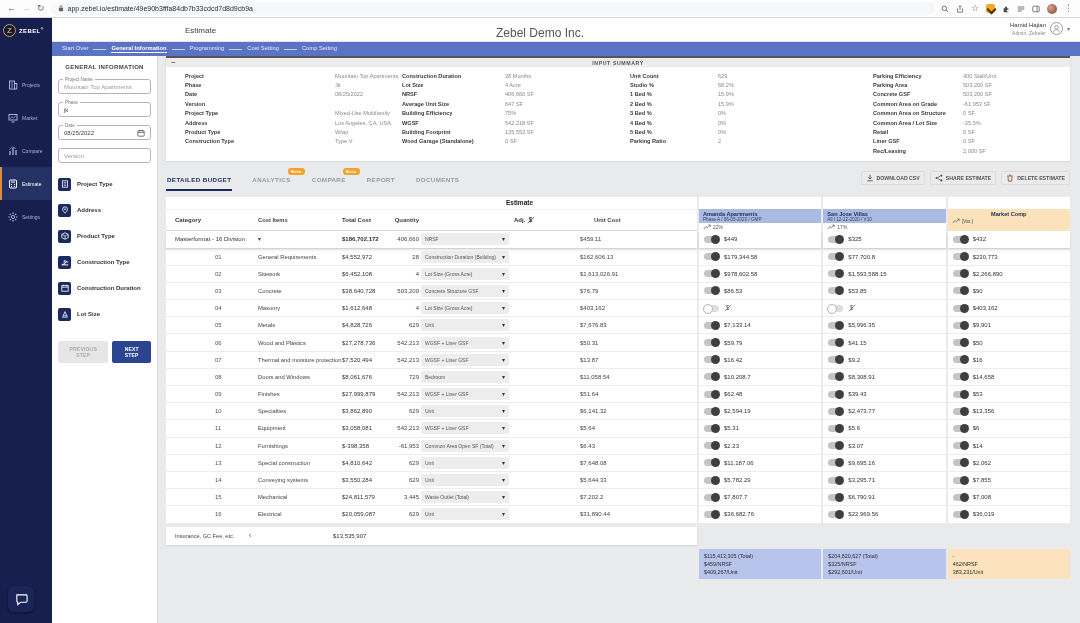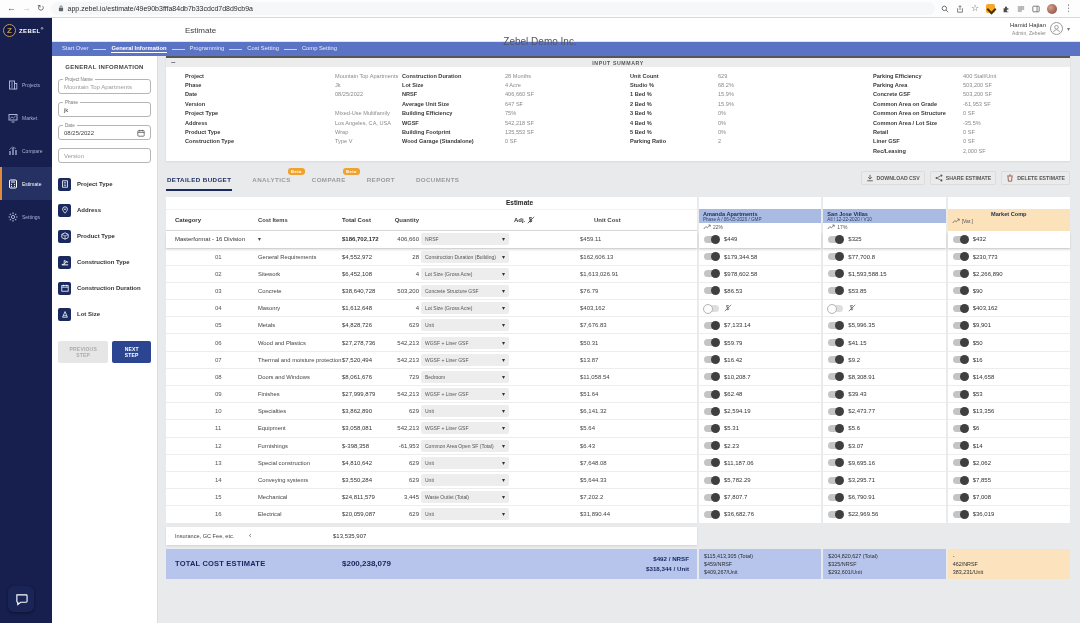--- a/index.html
+++ b/index.html
@@ -11,21 +11,21 @@
   .b-icn{color:#5f6368;font-size:9px;line-height:1;display:flex;align-items:center;}
   .b-icn.dis{color:#c3c6ca;}
   .b-url{display:flex;align-items:center;gap:4px;flex:1;height:13px;border-radius:7px;background:#f6f7f8;padding:0 7px;font-size:7px;color:#2b2b2b;}
   .b-right{display:flex;gap:7px;align-items:center;}
   .ext-orange{width:9px;height:9px;border-radius:2px;background:#f6a725;position:relative;}
   .ext-orange::after{content:"";position:absolute;left:2px;top:2px;width:5px;height:5px;border-left:2px solid #4a3005;border-bottom:2px solid #4a3005;transform:rotate(-45deg);}
   .avatar-s{width:10px;height:10px;border-radius:50%;background:radial-gradient(circle at 35% 35%,#d9a08a,#7d4237);}
   
   .apphead{position:absolute;top:18px;left:0;right:0;height:24px;background:#fff;border-bottom:1px solid #e4e4e4;z-index:4;}
   .pgtitle{position:absolute;left:185px;top:8px;font-size:8px;color:#3c3c3c;}
-  .company{position:absolute;left:50%;transform:translateX(-50%);top:18px;font-size:10px;color:#555;}
+  .company{position:absolute;left:50%;transform:translateX(-50%);top:8px;font-size:12px;color:#555;}
   .userblk{position:absolute;right:10px;top:4px;display:flex;align-items:center;gap:4px;}
   .u-texts{text-align:right;line-height:1.25;}
   .u-name{font-size:6px;color:#333;}
   .u-role{font-size:5px;color:#888;}
   .u-avatar{width:13px;height:13px;border-radius:50%;border:1px solid #9a9a9a;color:#9a9a9a;display:flex;align-items:center;justify-content:center;}
   .u-chev{font-size:6px;color:#777;}
   .logoblk{position:absolute;top:18px;left:0;width:52px;height:24px;background:#161f4e;z-index:5;display:flex;align-items:center;gap:3px;padding:0 3px;}
   .logo-c{width:13px;height:13px;border-radius:50%;border:1px solid #c99a4e;display:flex;align-items:center;justify-content:center;color:#c99a4e;font-size:8px;font-weight:bold;background:#10173c;flex:none;}
   .logo-t{color:#fff;font-size:6px;font-weight:bold;letter-spacing:.4px;}
   .logo-t sup{font-size:3.5px;}
@@ -859,28 +859,20 @@
             <span class="c-unit">$31,890.44</span>
           </div>
         </div>
       <div class="sp4"></div>
       <div class="trow-ins">
         <span class="ins-lab">Insurance, GC Fee, etc.</span>
         <span class="ins-exp">‹</span>
         <span class="ins-amt">$13,535,907</span>
       </div>
       <div class="sp4"></div>
-      <div class="trow-total">
-        <span class="tt-label">TOTAL COST ESTIMATE</span>
-        <span class="tt-amt">$200,238,079</span>
-        <span class="tt-right">
-          <div>$492 / NRSF</div>
-          <div>$318,344 / Unit</div>
-        </span>
-      </div>
     </div>
 
   <div class="ccol">
         <div class="blank"></div>
         <div class="chead-top">
           <div class="chead-name">Amanda Apartments</div>
           <div class="chead-sub">Phase A / 06-05-2020 / GMP</div>
         </div>
         <div class="chead-pct">
           <span class="ico">

